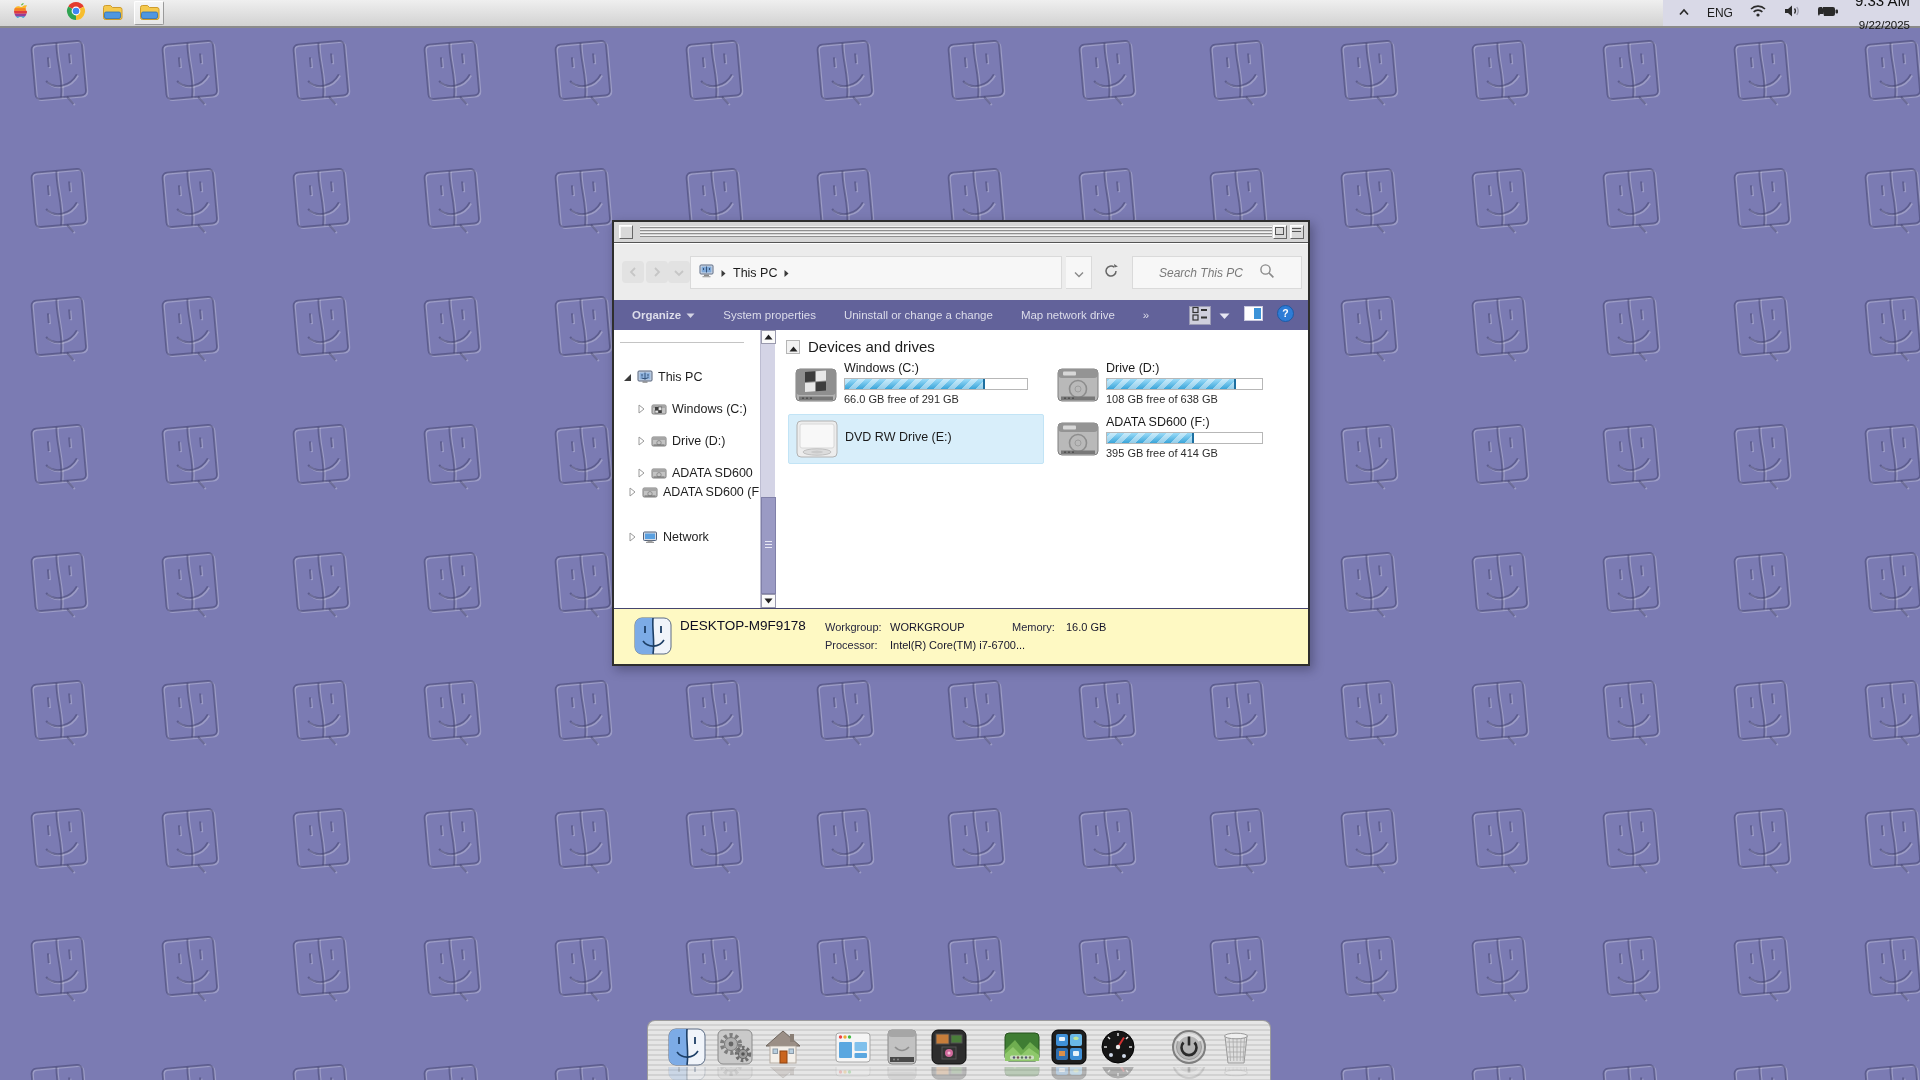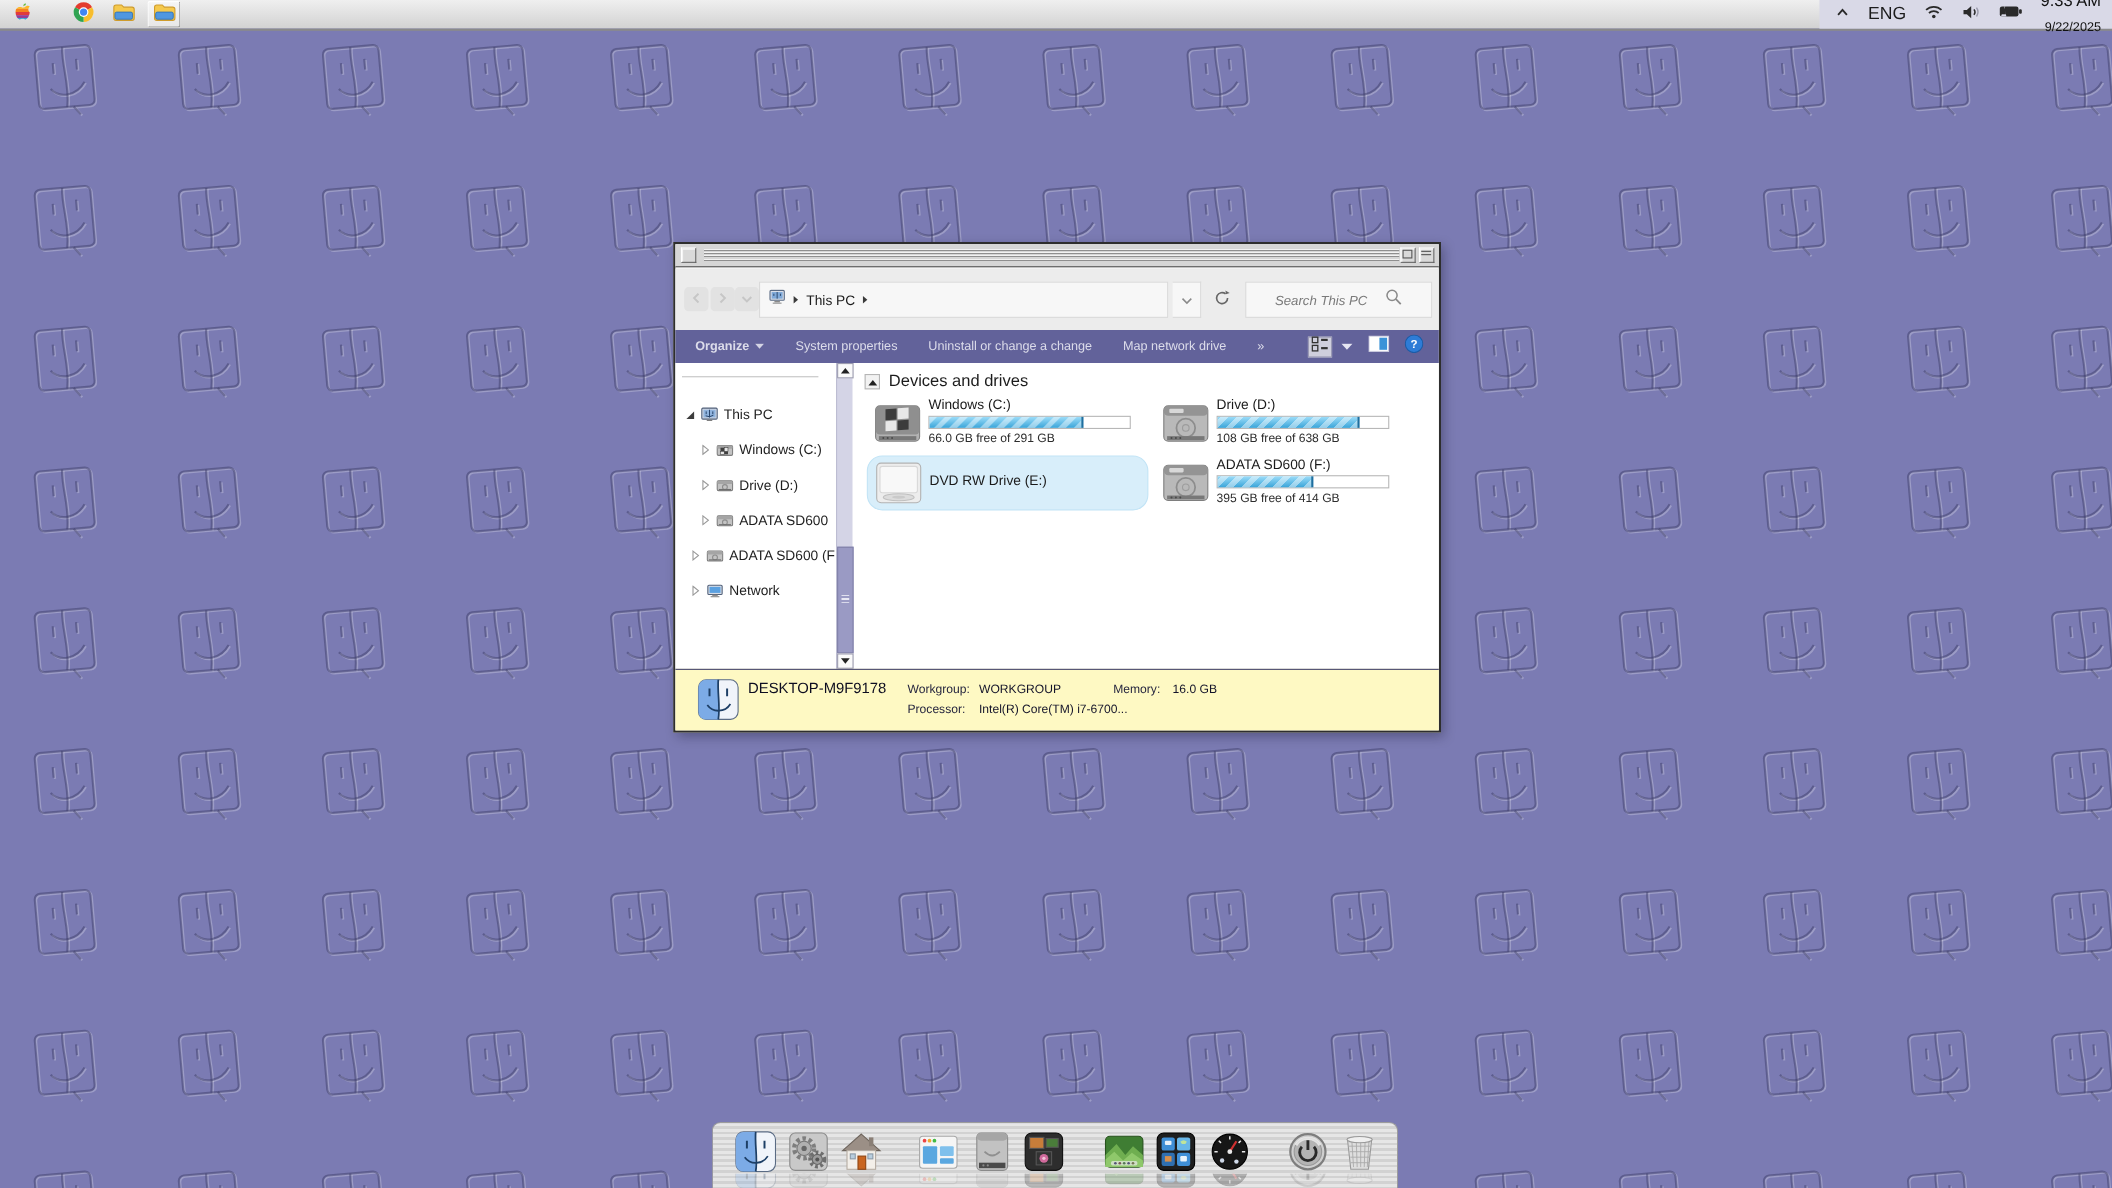--- a/index.html
+++ b/index.html
@@ -10,21 +10,21 @@
 
   
   #menubar { position:absolute; left:0; top:0; width:1920px; height:28px;
     background:linear-gradient(180deg,#efefef,#d2d2d2); border-bottom:2px solid #8a8a8a; z-index:40; }
   .mb-icons { position:absolute; left:0; top:0; height:26px; display:flex; align-items:center; }
   .mb-item { display:flex; align-items:center; justify-content:center; height:24px; margin-top:0px; }
   .mb-btn-active { border:1px solid #9a9a9a; border-top-color:#ffffff; border-left-color:#ffffff;
     background:rgba(255,255,255,.45); border-radius:2px; }
   #tray { position:absolute; right:0; top:0; height:26px; padding:0 10px 0 14px; display:flex; align-items:center;
     gap:16px; background:#d9d9e7; }
-  .tray-text { font-size:16px; color:#1c1c1c; }
+  .tray-text { font-size:12px; color:#1c1c1c; }
   #clock { text-align:right; line-height:12px; }
   #clock .t { font-size:15px; color:#111; }
   #clock .d { font-size:11.5px; color:#111;margin-top:12px; }
 
   
   #win { position:absolute; left:612px; top:220px; width:698px; height:446px;
     background:#ffffff; border:2px solid #2e2e2e; box-shadow:3px 4px 10px rgba(20,20,40,.35); z-index:30; }
   
   #titlebar { position:absolute; left:0; top:0; right:0; height:21px; background:#d6d6d6; border-bottom:1px solid #555; }
   .tb-stripes { position:absolute; left:26px; right:36px; top:4px; bottom:4px;
@@ -78,21 +78,21 @@
   .sb-thumb { position:absolute; left:0; width:15px; top:60%; bottom:14px; background:#9a9ac4; border:1px solid #8080a8; }
   .sb-thumb::after { content:""; position:absolute; left:3px; right:3px; top:50%; height:7px; margin-top:-4px;
     background:repeating-linear-gradient(180deg,#e8e8f4 0 1px,transparent 1px 3px); }
 
   #main { position:absolute; left:162px; top:0; right:0; bottom:0; }
   .secheader { position:absolute; left:10px; top:8px; display:flex; align-items:center; gap:8px; }
   .sec-btn { width:14px; height:14px; background:#f2f2f2; border:1px solid #b5b5b5; display:flex; align-items:center; justify-content:center; }
   .sec-title { font-size:15px; color:#1c1c1c; }
 
   .tile { position:absolute; width:256px; height:50px; display:flex; }
-  .tile.selected { background:#d8eefa; border:1px solid #c2e4f6; border-radius:14px; }
+  .tile.selected { background:#d8eefa; border:1px solid #c2e4f6; border-radius:2px; }
   .tile-ico { width:56px; display:flex; align-items:center; justify-content:center; }
   .tile-meta { flex:1; position:relative; padding-top:1px; }
   .tile-name { font-size:12.5px; color:#1a1a1a; white-space:nowrap; }
   .bar { position:relative; margin-top:3px; height:12px; background:#fff; border:1px solid #b7b7b7; width:184px; }
   .tile.col2 .bar { width:157px; }
   .fill { position:absolute; left:0; top:0; bottom:0; border-right:2px solid #1d6fa0;
     background:repeating-linear-gradient(-45deg, rgba(255,255,255,.45) 0 5px, rgba(255,255,255,0) 5px 10px),
                linear-gradient(180deg,#9bdcf9,#3aa5d9); }
   .tile-free { margin-top:3px; font-size:11px; color:#2d2d2d; }
   .tile.selected .tile-name { position:relative; top:14px; }
@@ -2788,21 +2788,21 @@
             <span class="tree-ico">
               <svg width="16" height="13" viewBox="0 0 16 13">
                 <rect x="1" y="2" width="14" height="9" rx="1.2" fill="#c3c3c3" stroke="#7e7e7e"></rect>
                 <rect x="1" y="2" width="14" height="3" rx="1.2" fill="#a5a5a5"></rect>
                 <circle cx="8" cy="7.8" r="2.2" fill="none" stroke="#8d8d8d"></circle>
                 <rect x="2.5" y="9.5" width="11" height="1" fill="#6e6e6e"></rect>
               </svg>
             </span>
             <span class="tree-label">ADATA SD600</span>
           </div>
-          <div class="tree-row" style="top: 163px; left: 13px; justify-content: center;">
+          <div class="tree-row" style="top: 150px; left: 13px; justify-content: center;">
             <span class="twisty">
               <svg width="7" height="10" viewBox="0 0 7 10">
                 <path d="M1,1 L6,5 L1,9 Z" fill="#fff" stroke="#9a9a9a"></path>
               </svg>
             </span>
             <span class="tree-ico">
               <svg width="16" height="13" viewBox="0 0 16 13">
                 <rect x="1" y="2" width="14" height="9" rx="1.2" fill="#c3c3c3" stroke="#7e7e7e"></rect>
                 <rect x="1" y="2" width="14" height="3" rx="1.2" fill="#a5a5a5"></rect>
                 <circle cx="8" cy="7.8" r="2.2" fill="none" stroke="#8d8d8d"></circle>

